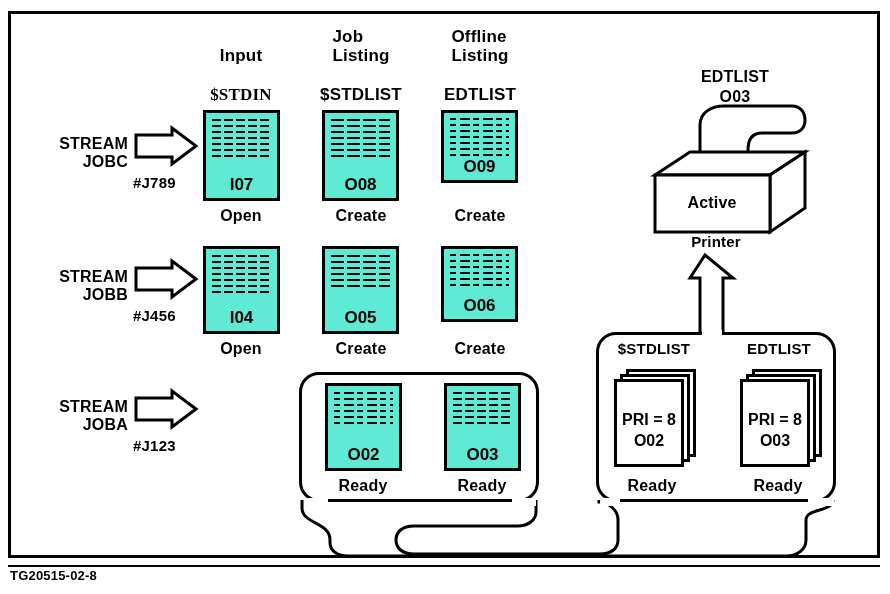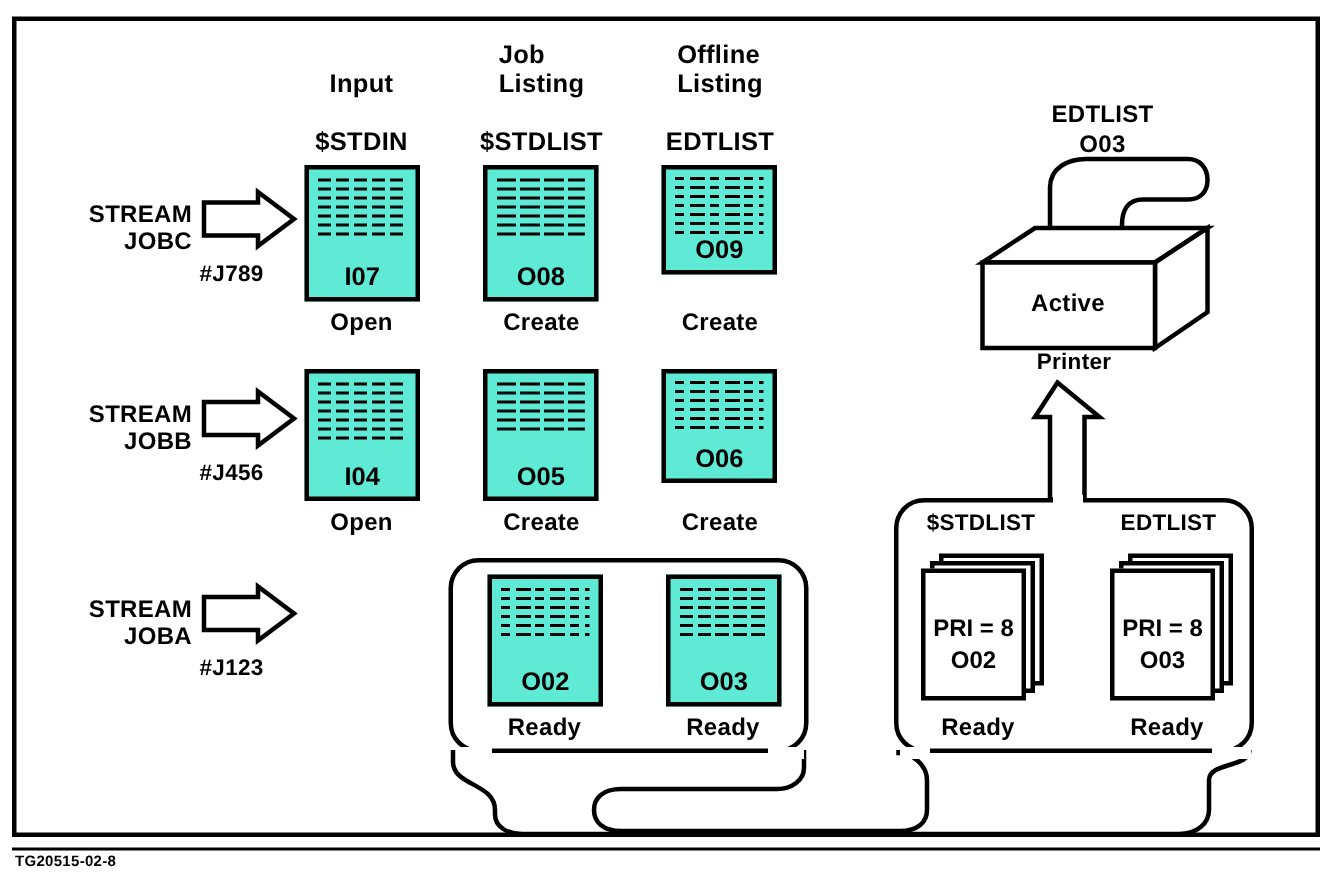--- a/index.html
+++ b/index.html
@@ -12,21 +12,21 @@
          border:3px solid #000;box-sizing:border-box;}
 
   .lbl{position:absolute;font-weight:bold;color:#000;line-height:1.12;
        white-space:pre;letter-spacing:0.2px;}
   .c{text-align:left;transform:translateX(-50%);}
   .r{text-align:right;transform:translateX(-100%);}
 
   .f17{font-size:17px;}
   .f16{font-size:16px;}
   .f15{font-size:15px;}
-  .f11{font-size:10px;}
+  .f11{font-size:13px;}
 
   
   .doc{position:absolute;background:#5eead4;border:3px solid #000;box-sizing:border-box;}
   .doc .lines{position:absolute;left:8%;top:7%;right:8%;height:58%;}
   .doc .lines i{display:block;height:2px;background:#000;margin-bottom:4px;}
   .doc .lines i:nth-child(even){opacity:.95;}
   .doc .name{position:absolute;left:0;right:0;bottom:5px;text-align:center;
              font-weight:bold;font-size:17px;line-height:1;}
 
   
@@ -55,21 +55,21 @@
   .capline{position:absolute;background:#000;}
 </style>
 </head>
 <body>
 
 <div id="stage">
 
   <div class="frame"></div>
 
   <div class="lbl f17 c" style="left:241px;top:46px;">Input</div>
-  <div class="lbl f17 c" style="left:241px;top:85px;">$STDIN</div>
+  <div class="lbl f17 c" style="left:241px;top:85px;font-family:Liberation Serif, serif;">$STDIN</div>
 
   <div class="lbl f17 c" style="left:361px;top:27px;">Job
 Listing</div>
   <div class="lbl f17 c" style="left:361px;top:85px;">$STDLIST</div>
 
   <div class="lbl f17 c" style="left:480px;top:27px;">Offline
 Listing</div>
   <div class="lbl f17 c" style="left:480px;top:85px;">EDTLIST</div>
 
   <div class="lbl f16 r" style="left:128px;top:135px;">STREAM

